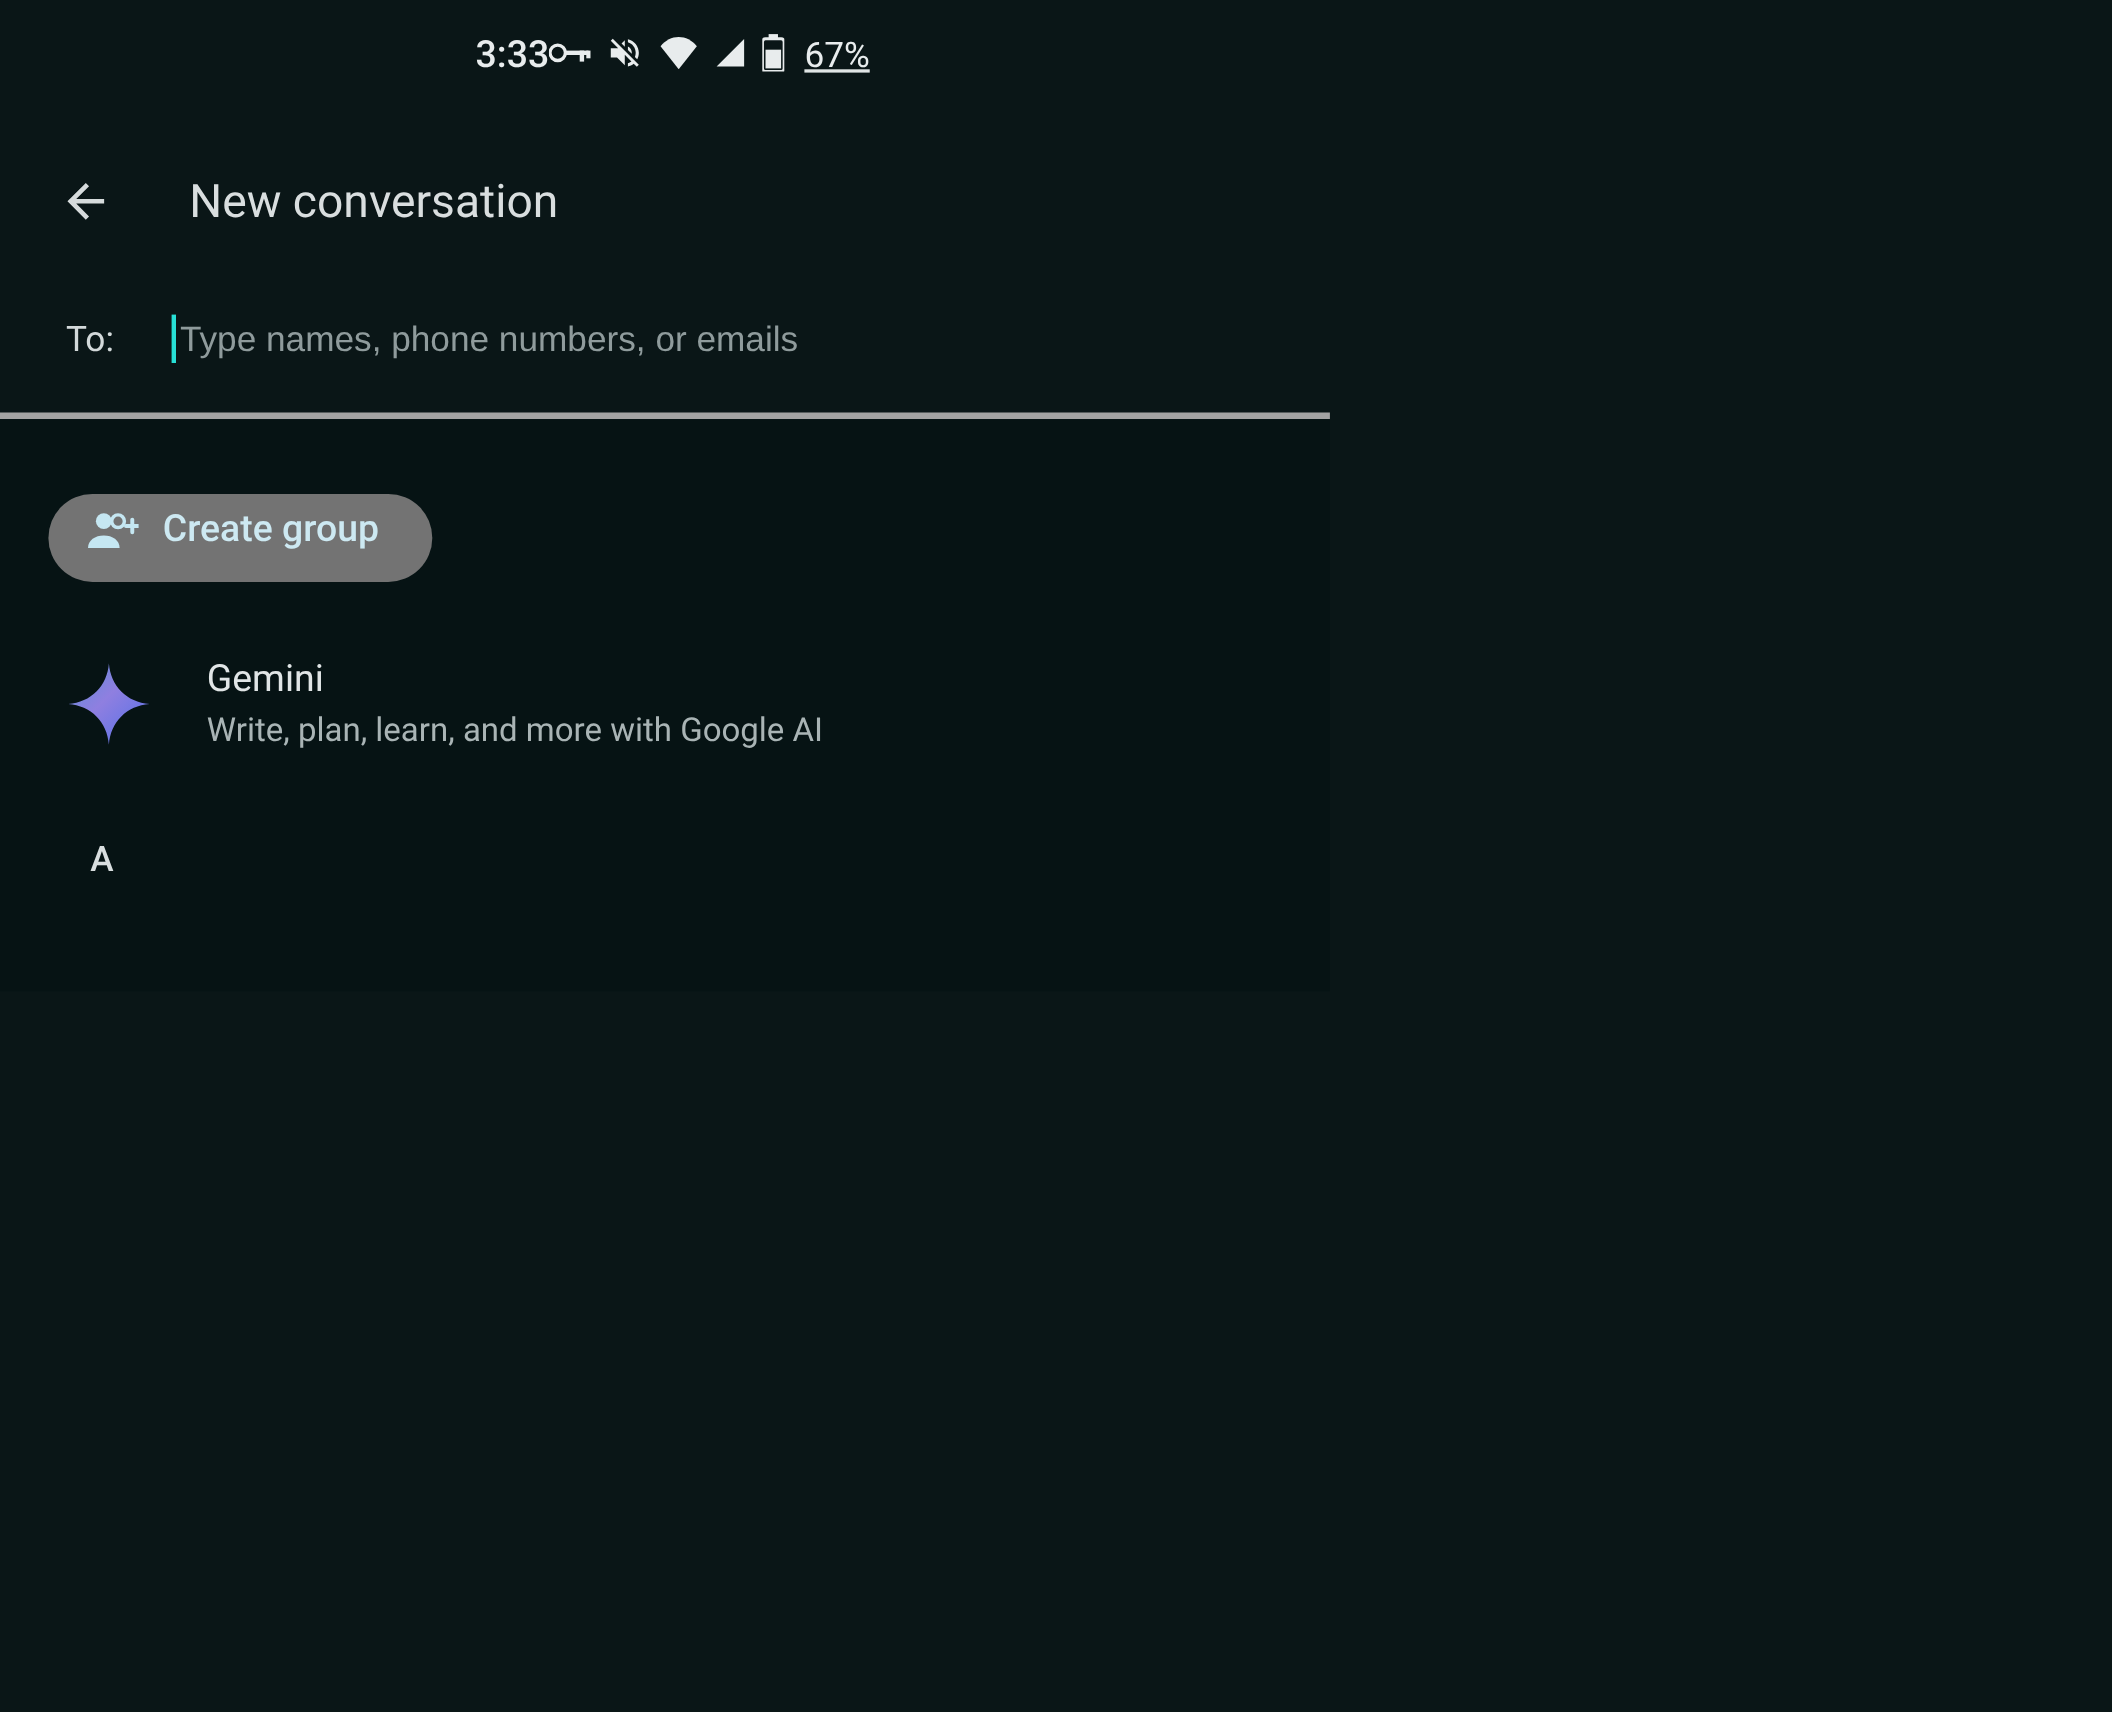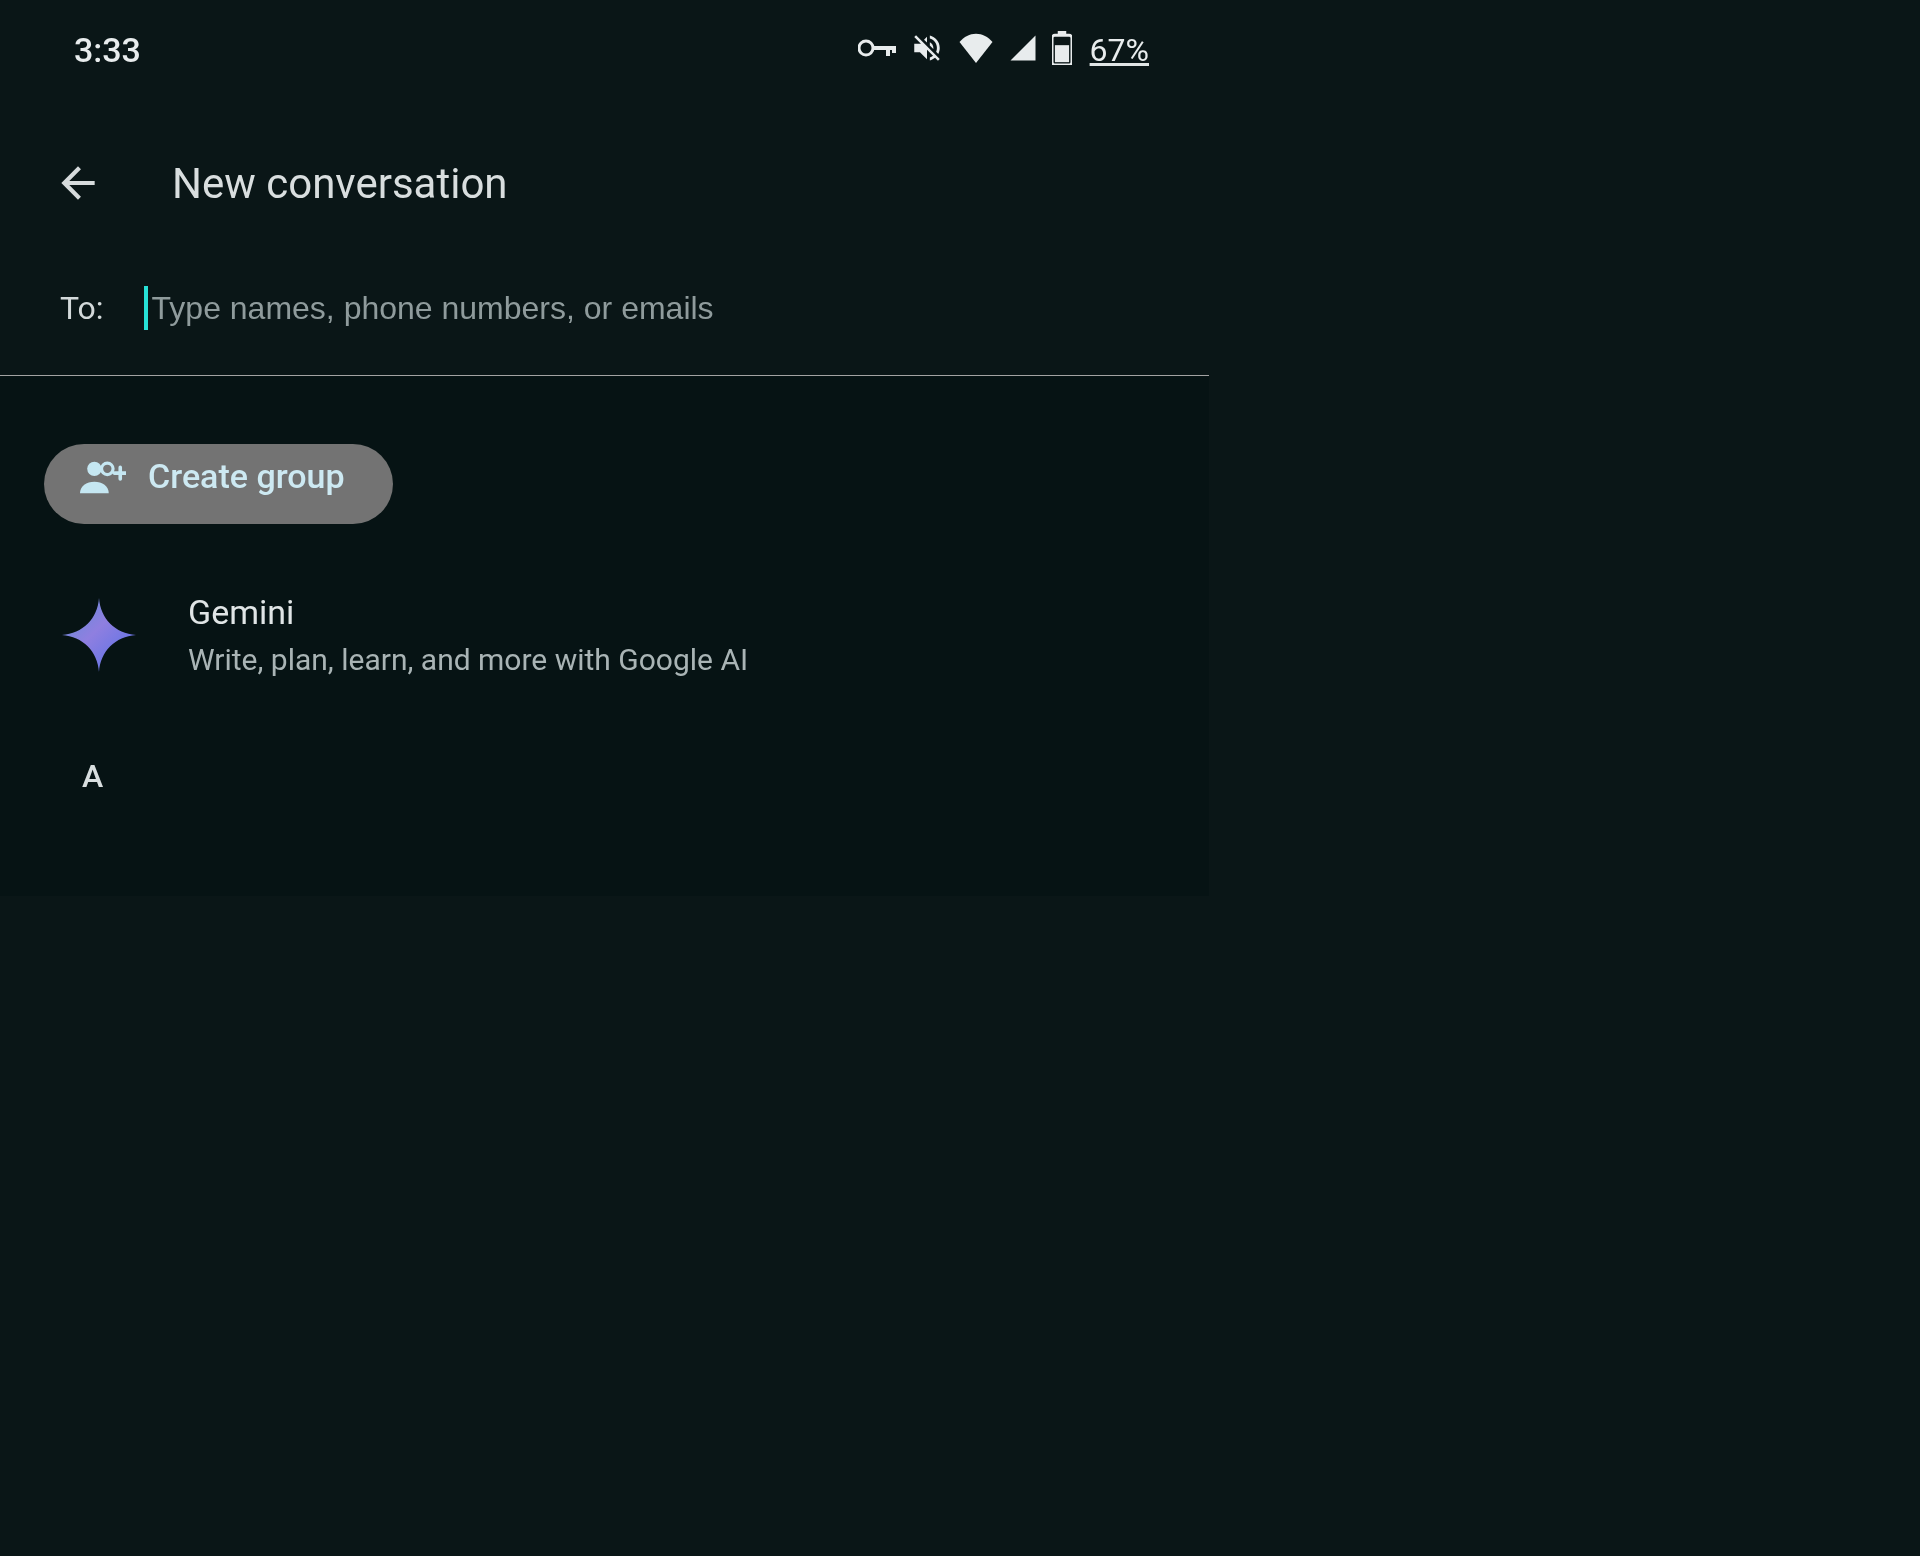--- a/index.html
+++ b/index.html
@@ -12,21 +12,21 @@
       height: 980px;
       background: #0a1617;
       font-family: -apple-system, BlinkMacSystemFont, 'Segoe UI', Roboto, sans-serif;
       color: #e0e5e5;
       overflow: hidden;
     }
     
     
     .status-bar {
       display: flex;
-      justify-content: space-between;
+      justify-content: center;
       align-items: center;
       padding: 18px 60px 18px 74px;
       height: 100px;
     }
     .status-time {
       font-size: 34px;
       font-weight: 500;
       color: #e8eced;
     }
     .status-icons {
@@ -67,22 +67,22 @@
       font-size: 42px;
       font-weight: 400;
       color: #d9dedf;
     }
     
     
     .to-row {
       display: flex;
       align-items: center;
       padding: 48px 30px 48px 60px;
-      gap: 40px;
-      border-bottom: 1px solid #a3a3a3;
+      gap: 52px;
+      border-bottom: 6px solid #a3a3a3;
     }
     .to-label {
       font-size: 32px;
       color: #d3d9da;
       font-weight: 400;
     }
     .to-input-wrap {
       position: relative;
       flex: 1;
       display: flex;

